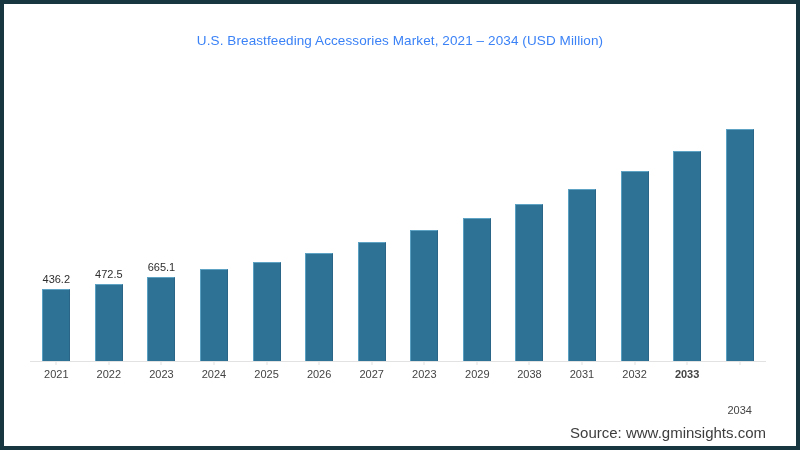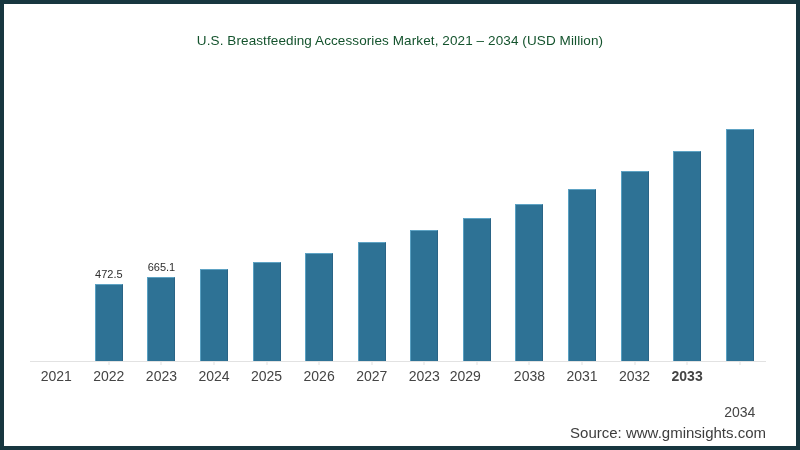--- a/index.html
+++ b/index.html
@@ -38,21 +38,21 @@
     background: #ffffff;
   }
 
   .chart-title {
     position: absolute;
     left: 0;
     top: 33px;
     width: 800px;
     text-align: center;
     font-size: 13.5px;
-    color: #14532d;
+    color: #3b82f6;
     letter-spacing: 0.1px;
     white-space: nowrap;
   }
 
   
   .plot {
     position: absolute;
     left: 30px;
     top: 70px;
     width: 736px;
@@ -114,21 +114,21 @@
     left: 30px;
     top: 368px;
     width: 736px;
     height: 18px;
   }
   .x-label {
     position: absolute;
     top: 0;
     width: 52.5px;
     text-align: center;
-    font-size: 14px;
+    font-size: 11px;
     color: #444444;
   }
 
   .source {
     position: absolute;
     right: 34px;
     top: 424px;
     font-size: 15px;
     color: #3d3d3d;
     white-space: nowrap;
@@ -140,20 +140,25 @@
 <div id="screenshot">
 
   <div class="frame-outer"></div>
   <div class="frame-inner"></div>
 
   <div class="chart-title">U.S. Breastfeeding Accessories Market, 2021 – 2034 (USD Million)</div>
 
   <div class="plot">
     <div class="axis-line"></div>
     <div class="bars" id="bars-container">
+        <div class="bar-slot" style="left: 0px; width: 52.5714px;">
+          <div class="bar" title="2021: 436.2" style="height: 72px; background: rgb(46, 114, 149);"></div>
+          <div class="tick"></div>
+          <div class="bar-label" style="bottom: 76px;">436.2</div>
+        </div>
         <div class="bar-slot" style="left: 52.5714px; width: 52.5714px;">
           <div class="bar" title="2022: 472.5" style="height: 77px; background: rgb(46, 114, 149);"></div>
           <div class="tick"></div>
           <div class="bar-label" style="bottom: 81px; text-align: center;">472.5</div>
         </div>
         <div class="bar-slot" style="left: 105.143px; width: 52.5714px;">
           <div class="bar" title="2023: 512.4" style="height: 84px; background: rgb(46, 114, 149);"></div>
           <div class="tick"></div>
           <div class="bar-label" style="bottom: 88px;">665.1</div>
         </div>
@@ -206,21 +211,21 @@
 
   <div class="x-labels" id="xlabels-container">
       <div class="x-label" style="left: 0px; width: 52.5714px;">2021</div>
       <div class="x-label" style="left: 52.5714px; width: 52.5714px;">2022</div>
       <div class="x-label" style="left: 105.143px; width: 52.5714px;">2023</div>
       <div class="x-label" style="left: 157.714px; width: 52.5714px;">2024</div>
       <div class="x-label" style="left: 210.286px; width: 52.5714px;">2025</div>
       <div class="x-label" style="left: 262.857px; width: 52.5714px;">2026</div>
       <div class="x-label" style="left: 315.429px; width: 52.5714px;">2027</div>
       <div class="x-label" style="left: 368px; width: 52.5714px;">2023</div>
-      <div class="x-label" style="left: 409px; width: 52.5714px;">2029</div>
+      <div class="x-label" style="left: 421px; width: 52.5714px;">2029</div>
       <div class="x-label" style="left: 473.143px; width: 52.5714px;">2038</div>
       <div class="x-label" style="left: 525.714px; width: 52.5714px;">2031</div>
       <div class="x-label" style="left: 578.286px; width: 52.5714px;">2032</div>
       <div class="x-label" style="left: 630.857px; width: 52.5714px; font-weight: bold;">2033</div>
       <div class="x-label" style="left: 683.429px; width: 52.5714px; margin-top: 36px;">2034</div>
     </div>
 
   <div class="source">Source: www.gminsights.com</div>
 
 </div>

